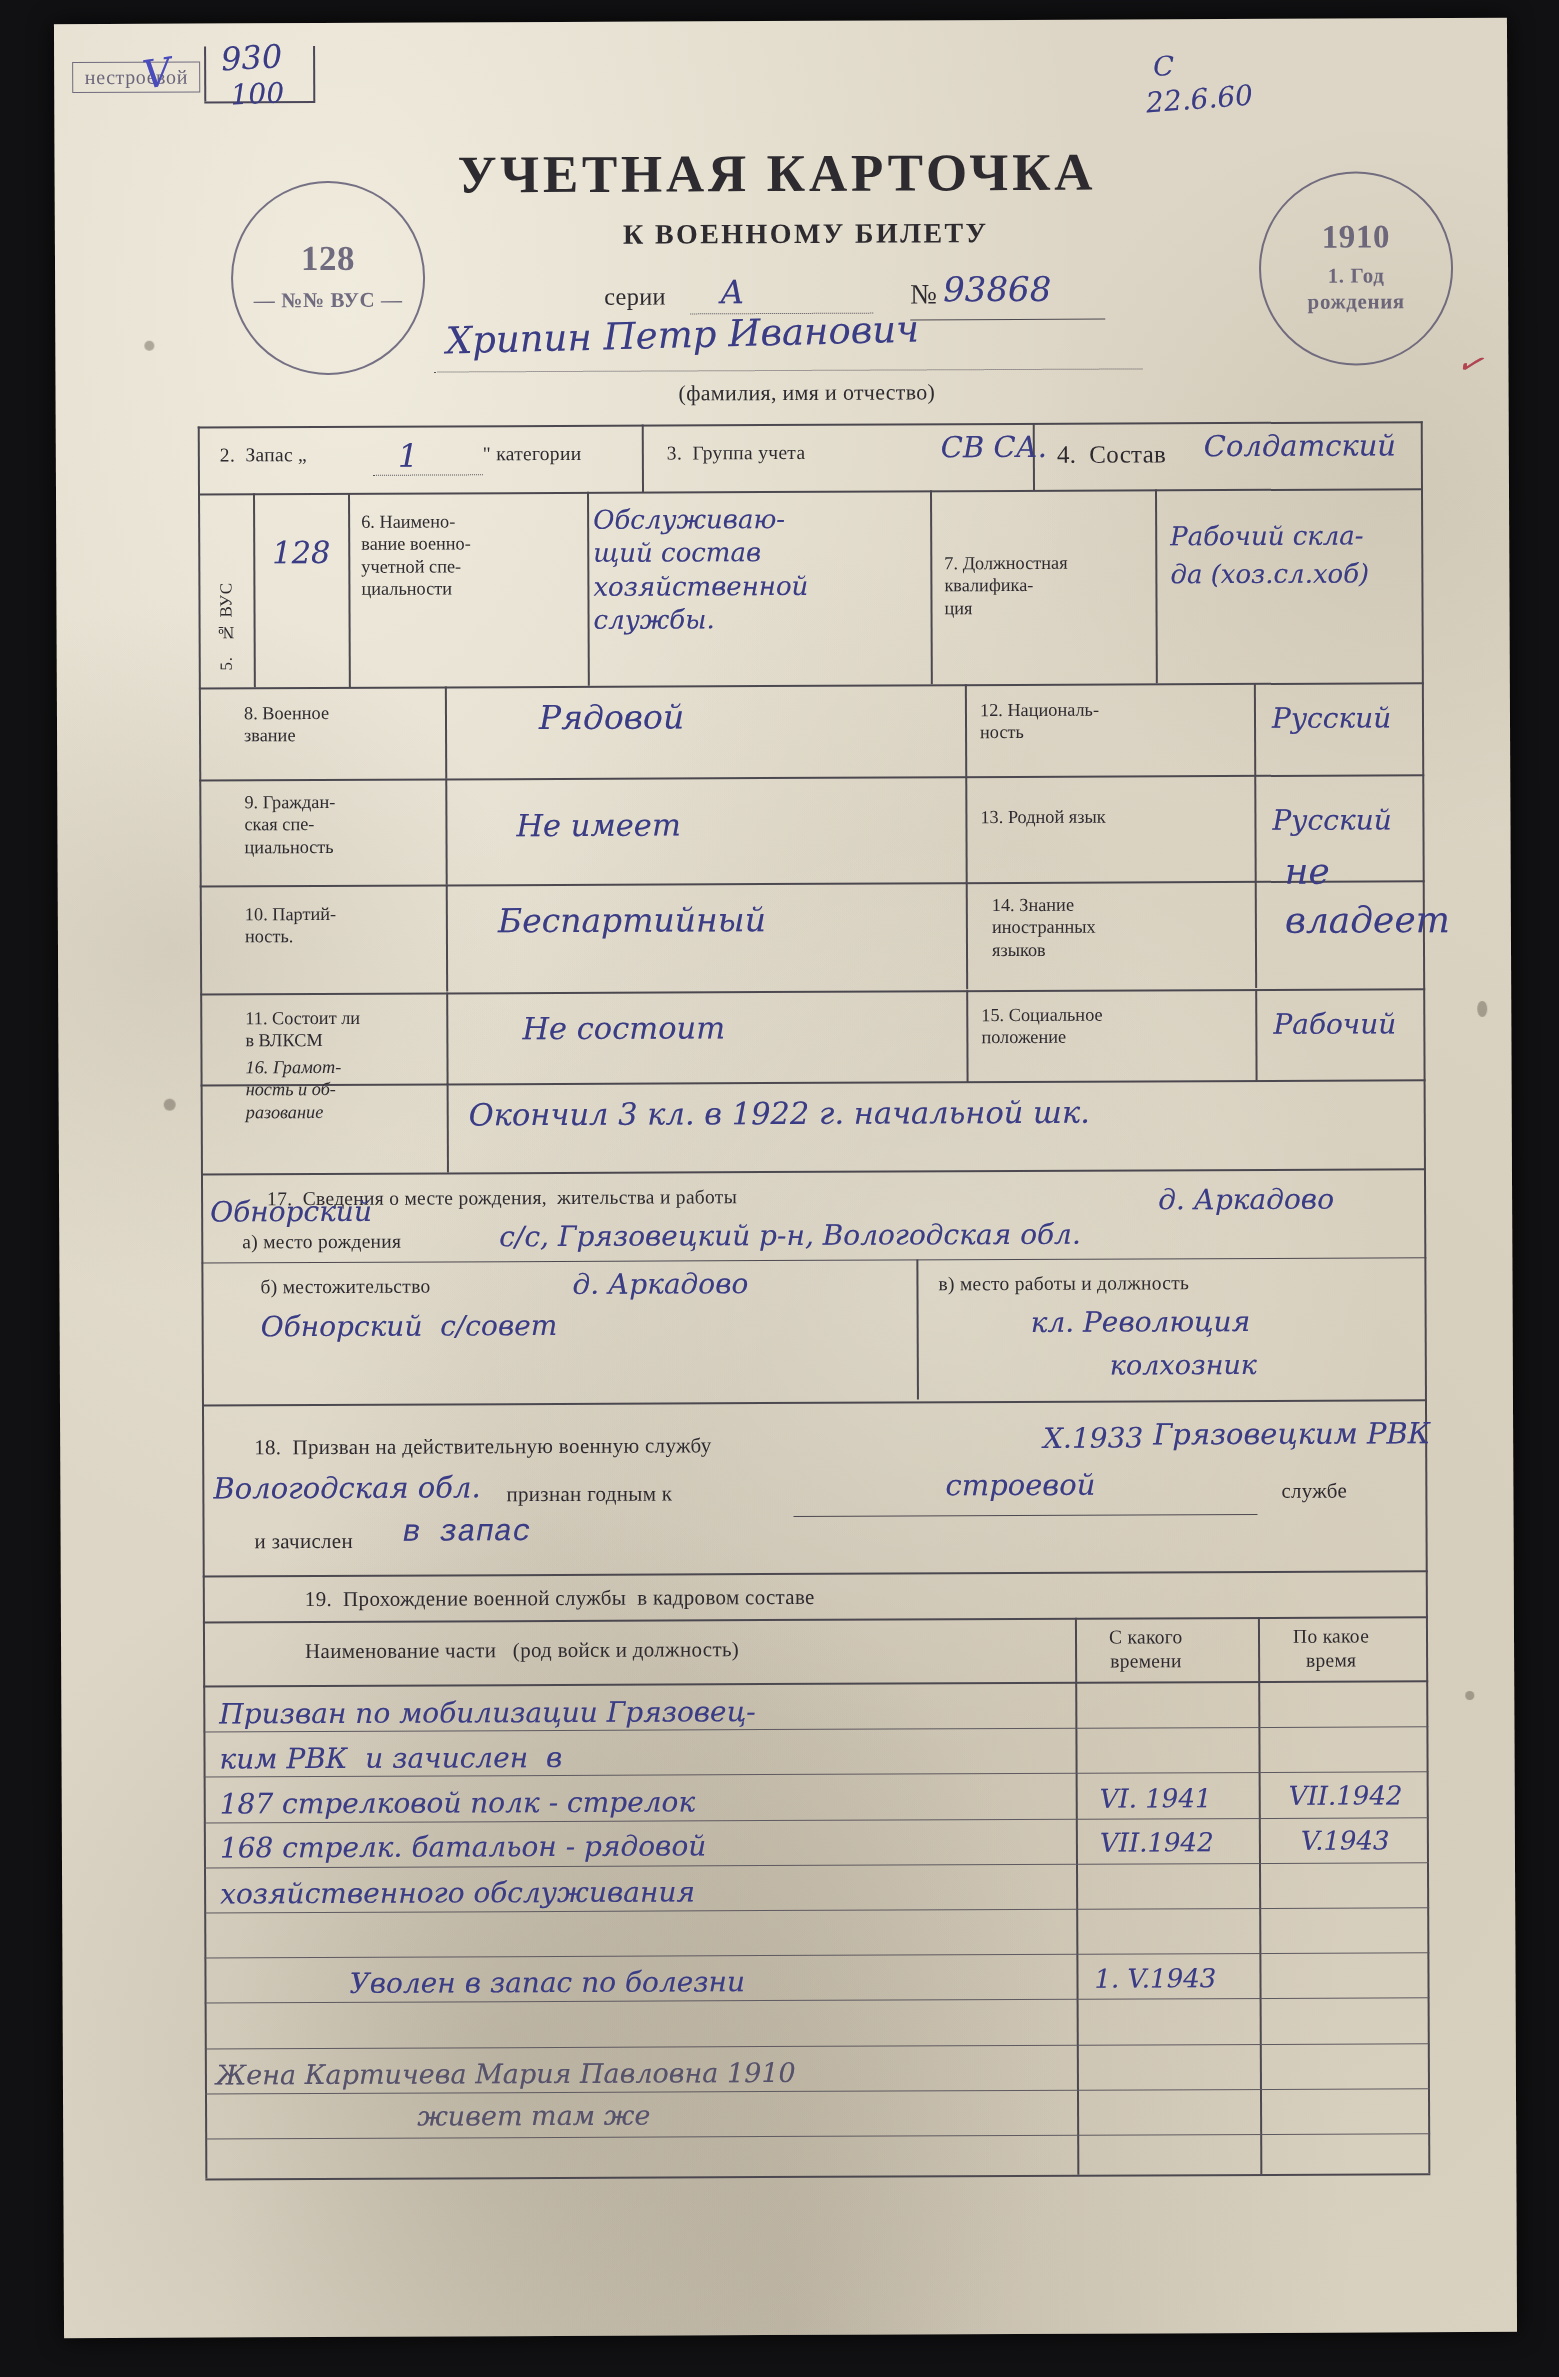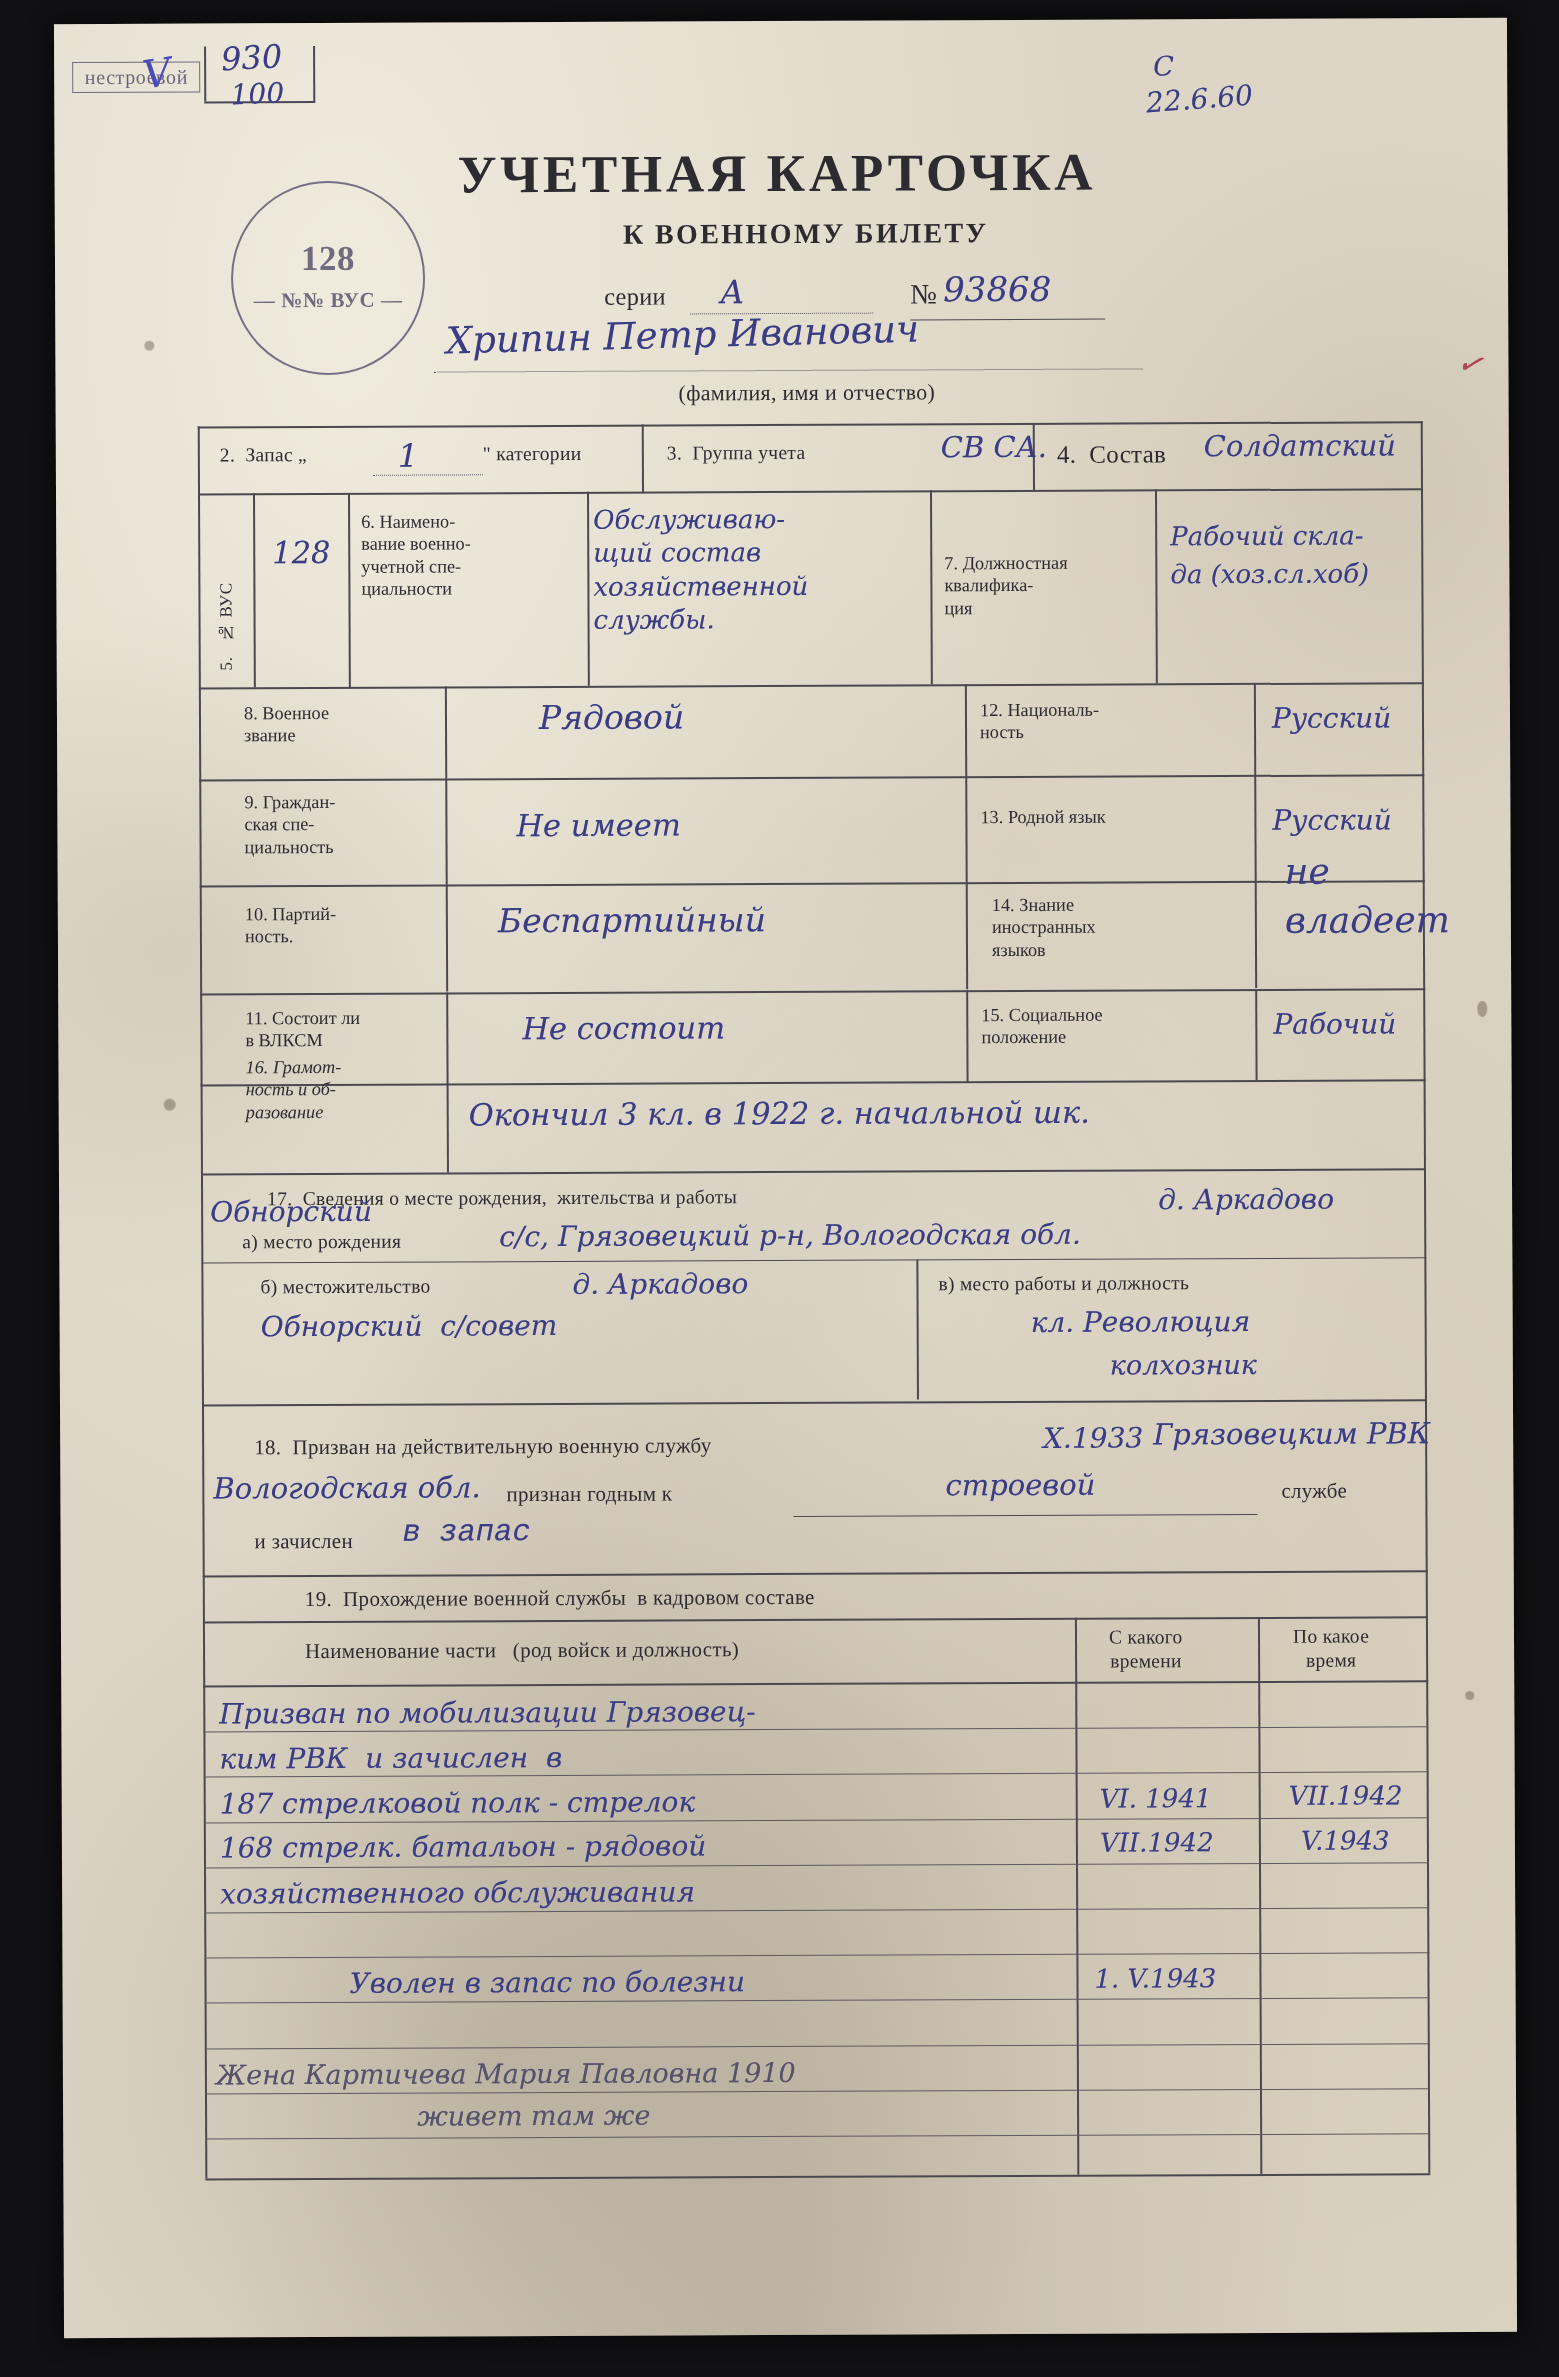--- a/index.html
+++ b/index.html
@@ -161,20 +161,25 @@
       <div class="spot" style="left:89px; top:317px; width:9.8px; height:9.8px;"></div>
       <div class="spot" style="left:105px; top:1075px; width:12.2px; height:12.2px;"></div>
       <div class="spot" style="left:1419px; top:983px; width:9.8px; height:16px;"></div>
       <div class="spot" style="left:1404px; top:1673px; width:8.5px; height:8.5px;"></div>
 
       <div class="stamp" style="left:176px; top:158px; width:190px; height:190px;">
         <div style="font-size:35px; margin-top:54px;">128</div>
         <div style="font-size:21px; margin-top:6.1px;">—  №№ ВУС  —</div>
       </div>
 
+      <div class="stamp" style="left:1204px; top:153px; width:190px; height:190px;">
+        <div style="font-size:33px; margin-top:43px;">1910</div>
+        <div style="font-size:21px; margin-top:4.9px; white-space:pre-line;">1. Год
+рождения</div>
+      </div>
 
       <div class="pr ttl" style="left:403px; top:122px; font-size:53px;">УЧЕТНАЯ КАРТОЧКА</div>
       <div class="pr" style="left:568px; top:197px; font-size:28px; letter-spacing:2.4px; font-weight:bold;">К ВОЕННОМУ БИЛЕТУ</div>
 
       <div class="pr" style="left:549px; top:261px; font-size:24.4px;">серии</div>
       <div class="dotted" style="left:635px; top:292px; width:183px;"></div>
       <div class="hw" style="left:665px; top:252px; font-size:32px;">А</div>
 
       <div class="pr" style="left:855px; top:258px; font-size:28px;">№</div>
       <div class="hw" style="left:888px; top:249px; font-size:34px;">93868</div>

